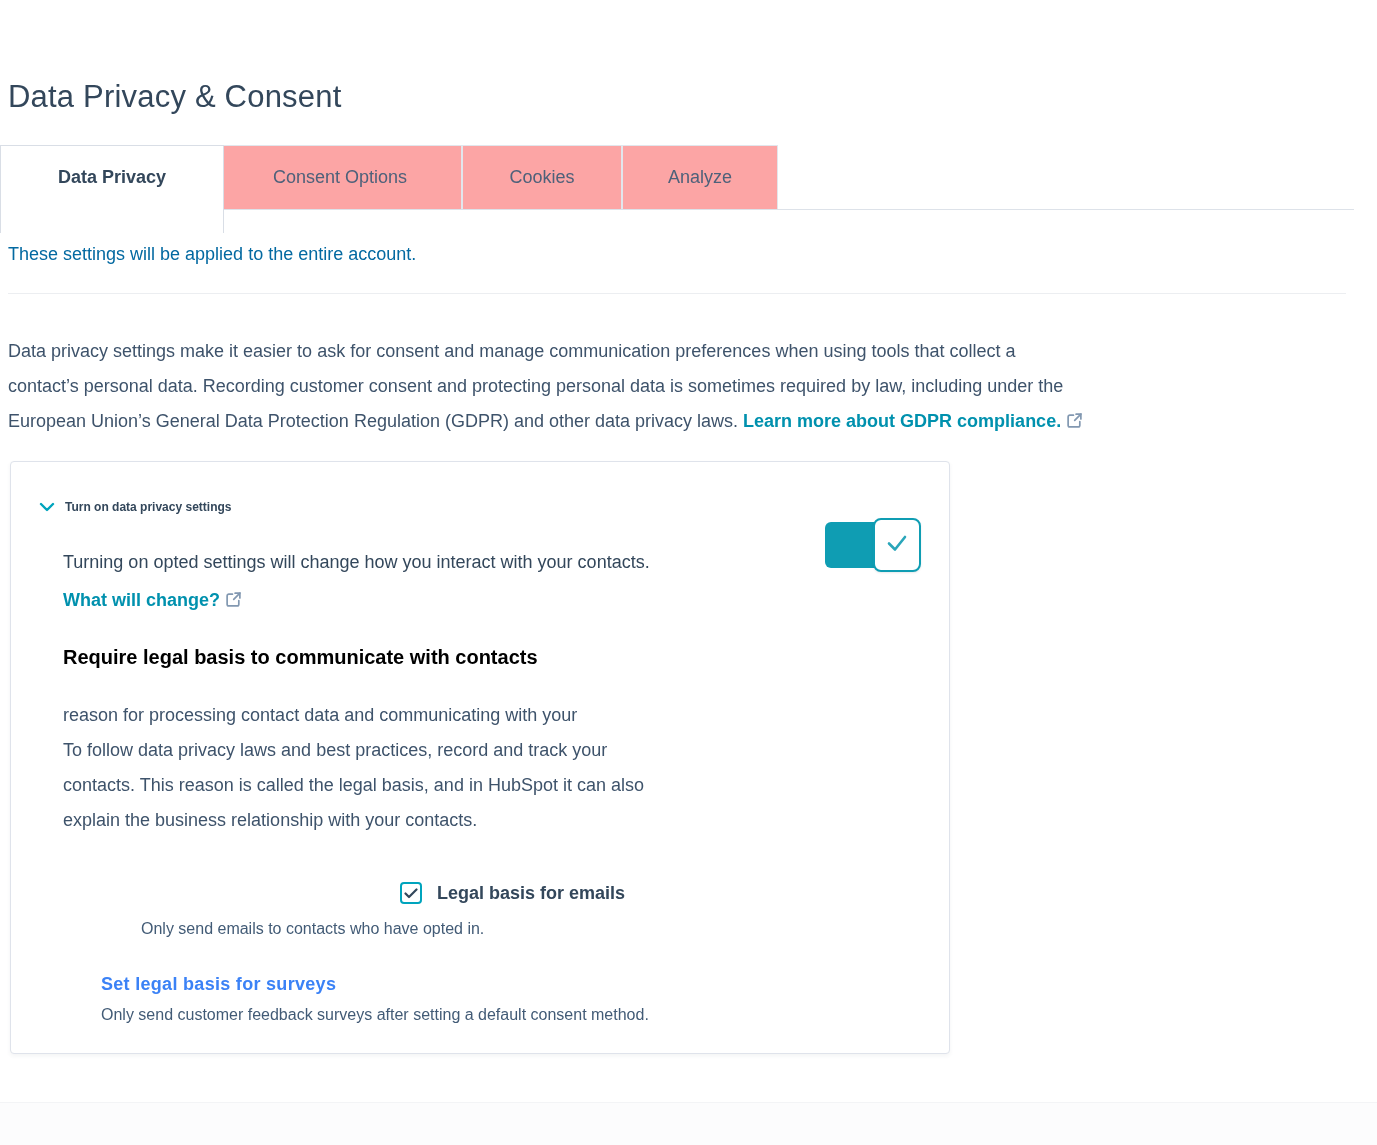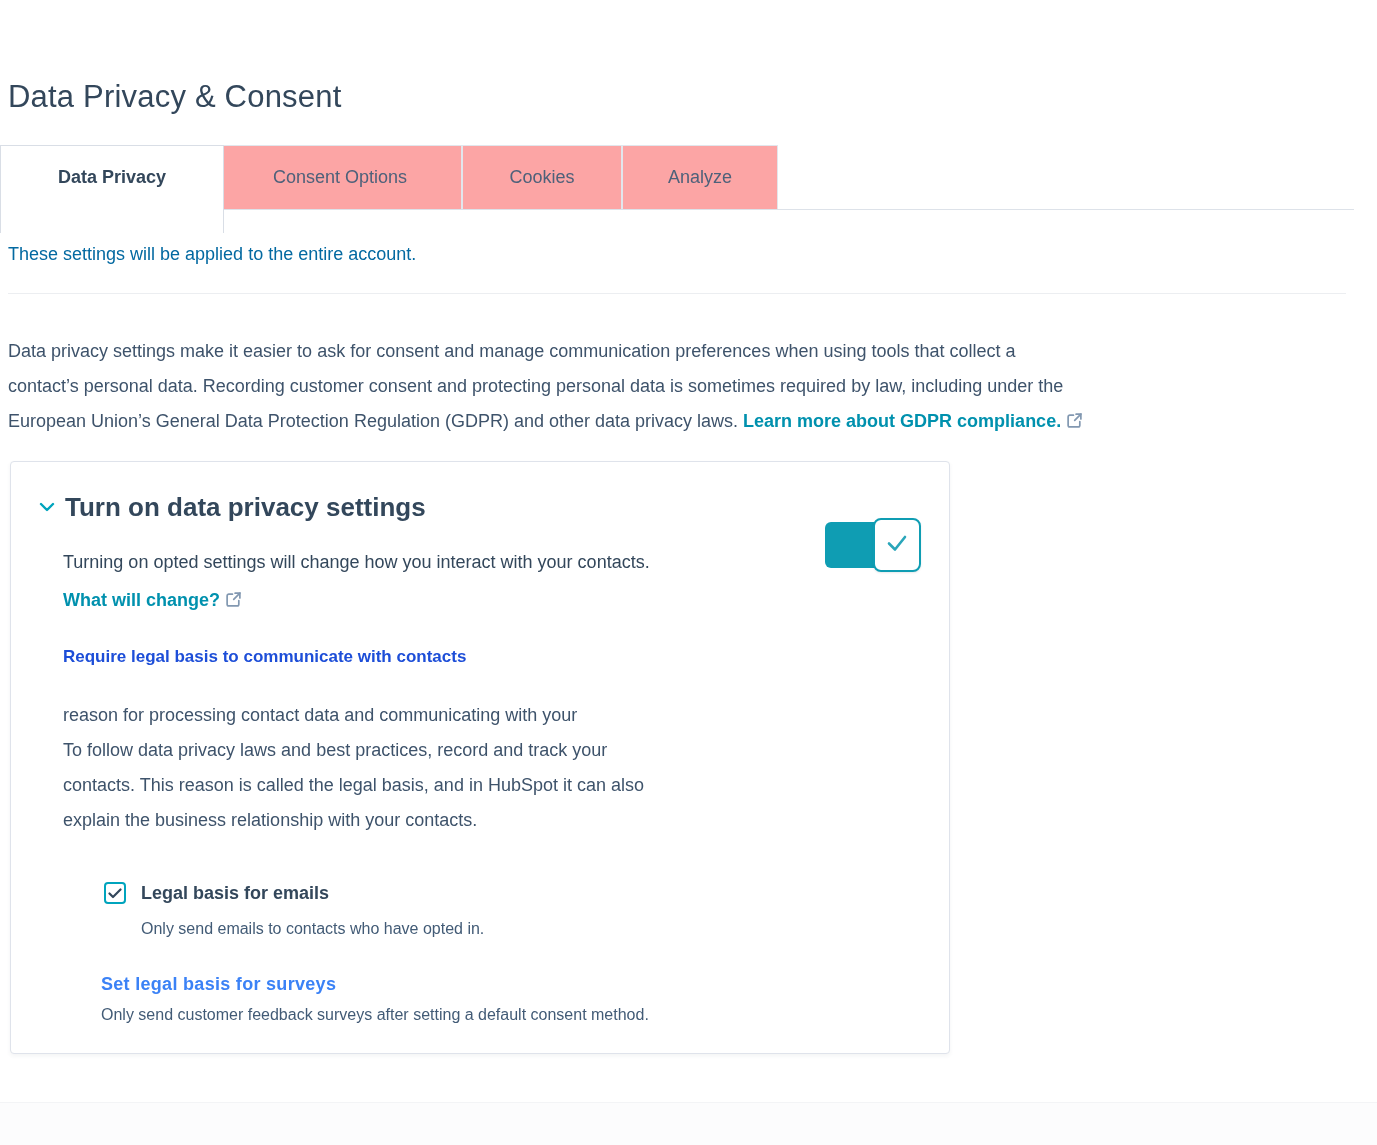--- a/index.html
+++ b/index.html
@@ -40,29 +40,29 @@
 
   
   .card {
     position:relative; margin:20px 0 0 10px; width:940px;
     border:1px solid #dfe3eb; border-radius:4px; background:#ffffff;
     box-shadow:0 2px 4px rgba(51,71,91,0.06);
     padding:32px 28px 27px 28px;
   }
   .card-header { display:flex; align-items:center; }
   .chev { margin-right:10px; cursor:pointer; display:inline-flex; }
-  .card-title { font-size:26px; font-weight:bold; color:#33475b; line-height:26px; }
+  .card-title { font-size:12px; font-weight:bold; color:#33475b; line-height:26px; }
 
   .card-desc { margin:30px 0 0 24px; font-size:18px; line-height:24px; color:#33475b; }
   .card-link-row { margin:14px 0 0 24px; font-size:18px; line-height:24px; }
 
-  .legal-title { margin:30px 0 0 24px; font-size:17px; font-weight:bold; color:#1d4ed8; line-height:26px; }
+  .legal-title { margin:30px 0 0 24px; font-size:20px; font-weight:bold; color:#000000; line-height:26px; }
   .card-par { margin:28px 0 0 24px; font-size:18px; line-height:35px; color:#3e536b; }
 
-  .check-row { margin:42px 0 0 65px; display:flex; align-items:center; }
+  .check-row { margin:42px 0 0 65px; display:flex; align-items:center;justify-content:center; }
   .checkbox {
     width:22px; height:22px; border:2px solid #00a4bd; border-radius:4px;
     background:#ffffff; display:inline-flex; align-items:center; justify-content:center;
     cursor:pointer; flex:none;
   }
   .check-label { margin-left:15px; font-size:18px; font-weight:bold; color:#33475b; line-height:26px; }
   .check-desc { margin:12px 0 0 102px; font-size:16px; line-height:22px; color:#425b76; }
 
   .survey-label { margin:32px 0 0 62px; font-size:18px; font-weight:bold; color:#3b82f6; line-height:24px; letter-spacing:0.3px; }
   .survey-desc { margin:8px 0 0 62px; font-size:16px; line-height:22px; color:#425b76; }

